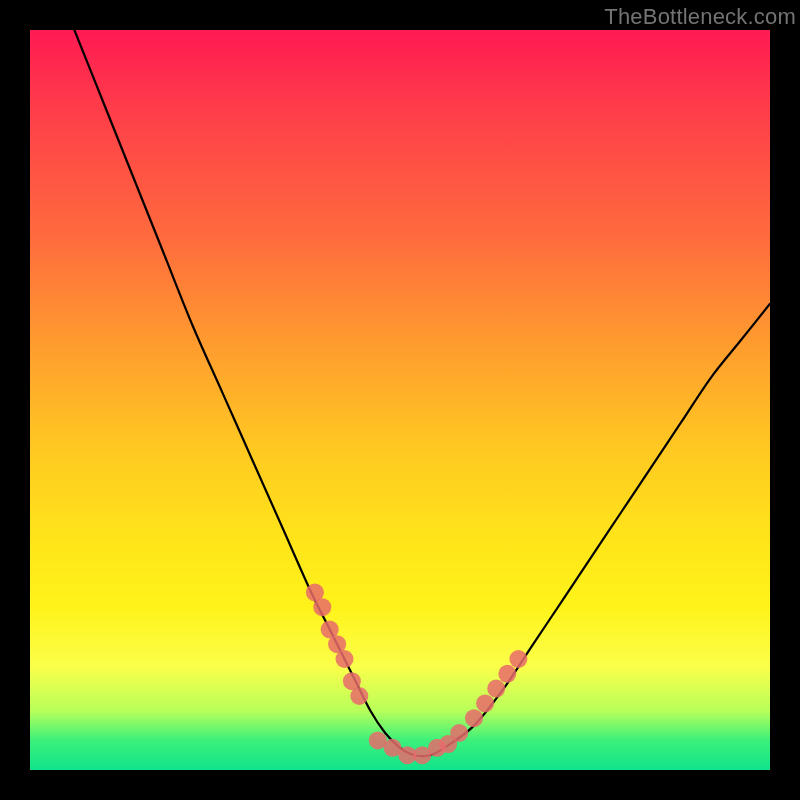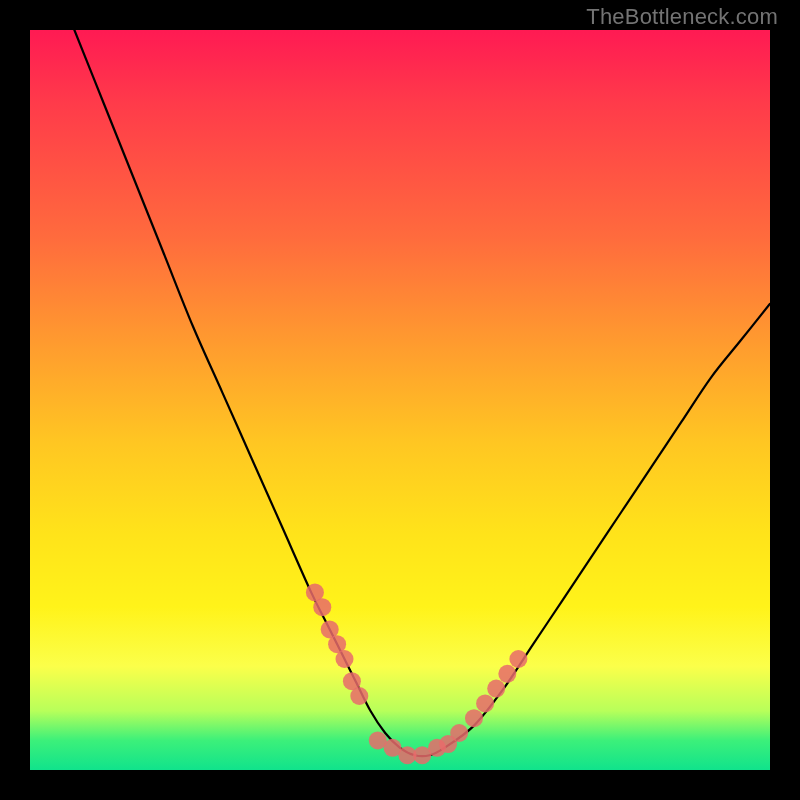--- a/index.html
+++ b/index.html
@@ -37,21 +37,21 @@
       #fff31a 78%,
       #fbff4a 86%,
       #b8ff5a 92%,
       #3cf07a 96%,
       #10e38c 100%
     );
   }
   .attribution {
     position: absolute;
     top: 4px;
-    right: 22px;
+    right: 4px;
     color: #737373;
     font-size: 22px;
     font-weight: 500;
     letter-spacing: 0.2px;
   }
   svg.curve {
     position: absolute;
     left: 0;
     top: 0;
     width: 740px;

